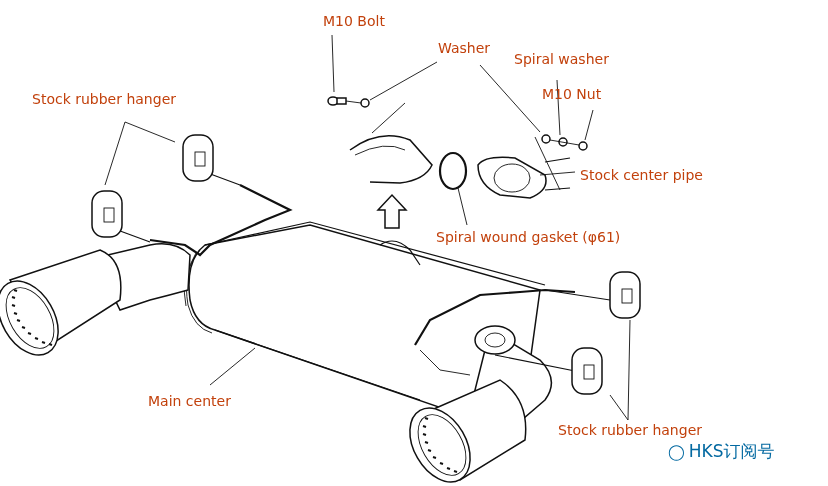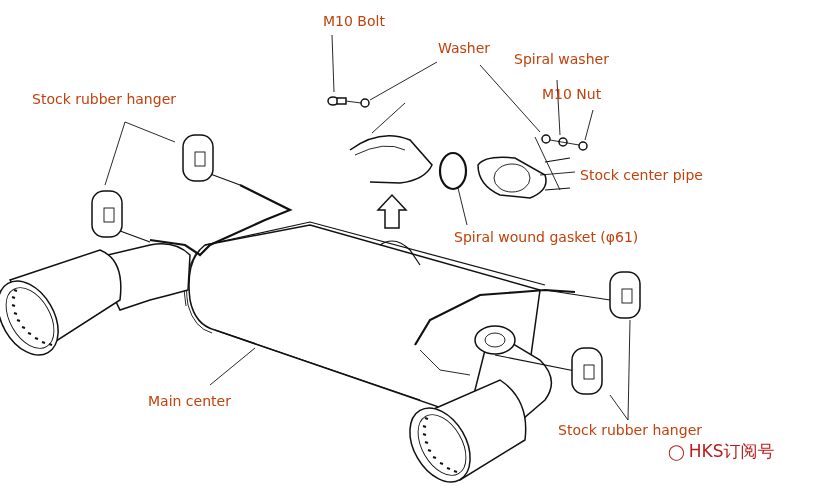--- a/index.html
+++ b/index.html
@@ -1,19 +1,19 @@
 <!DOCTYPE html>
 <html><head>
 <meta charset="utf-8">
 <style>
   html, body { margin: 0; padding: 0; background: #ffffff; }
   body { width: 828px; height: 486px; position: relative; overflow: hidden; }
   #diagram { position: absolute; left: 0; top: 0; width: 828px; height: 486px; }
   .lbl { position: absolute; font-family: "DejaVu Sans", sans-serif; font-size: 14px; color: #c2410c; white-space: nowrap; letter-spacing: 0px; }
-  .wm { position: absolute; font-family: "DejaVu Sans", sans-serif; font-size: 17px; color: #b91c1c; white-space: nowrap; text-align: center; }
+  .wm { position: absolute; font-family: "DejaVu Sans", sans-serif; font-size: 17px; color: #0369a1; white-space: nowrap; text-align: center; }
   svg .ln { stroke: #111; stroke-width: 1.2; fill: none; }
   svg .thin { stroke: #111; stroke-width: 0.9; fill: none; }
   svg .part { stroke: #111; stroke-width: 1.5; fill: #fff; }
   svg .bold { stroke: #111; stroke-width: 2.2; fill: none; }
 </style>
 </head>
 <body>
 
 <svg id="diagram" viewBox="0 0 828 486" xmlns="http://www.w3.org/2000/svg">
 
@@ -136,20 +136,20 @@
     <line class="thin" x1="628" y1="420" x2="610" y2="395"></line>
     <line class="thin" x1="405" y1="103" x2="372" y2="133"></line>
   </g>
 </svg>
 
 <div class="lbl" style="left:323px;top:13px;">M10 Bolt</div>
 <div class="lbl" style="left:438px;top:40px;text-align:center;">Washer</div>
 <div class="lbl" style="left:514px;top:51px;">Spiral washer</div>
 <div class="lbl" style="left:542px;top:86px;">M10 Nut</div>
 <div class="lbl" style="left:580px;top:167px;">Stock center pipe</div>
-<div class="lbl" style="left:454px;top:229px;">Spiral wound gasket (φ61)</div>
+<div class="lbl" style="left:436px;top:229px;">Spiral wound gasket (φ61)</div>
 <div class="lbl" style="left:32px;top:91px;">Stock rubber hanger</div>
 <div class="lbl" style="left:148px;top:393px;">Main center</div>
 <div class="lbl" style="left:558px;top:422px;">Stock rubber hanger</div>
 
 <div class="wm" style="left:668px;top:440px;">
   <span style="font-size:15px;margin-right:4px;">◯</span><span>HKS订阅号</span>
 </div>
 
 </body></html>

